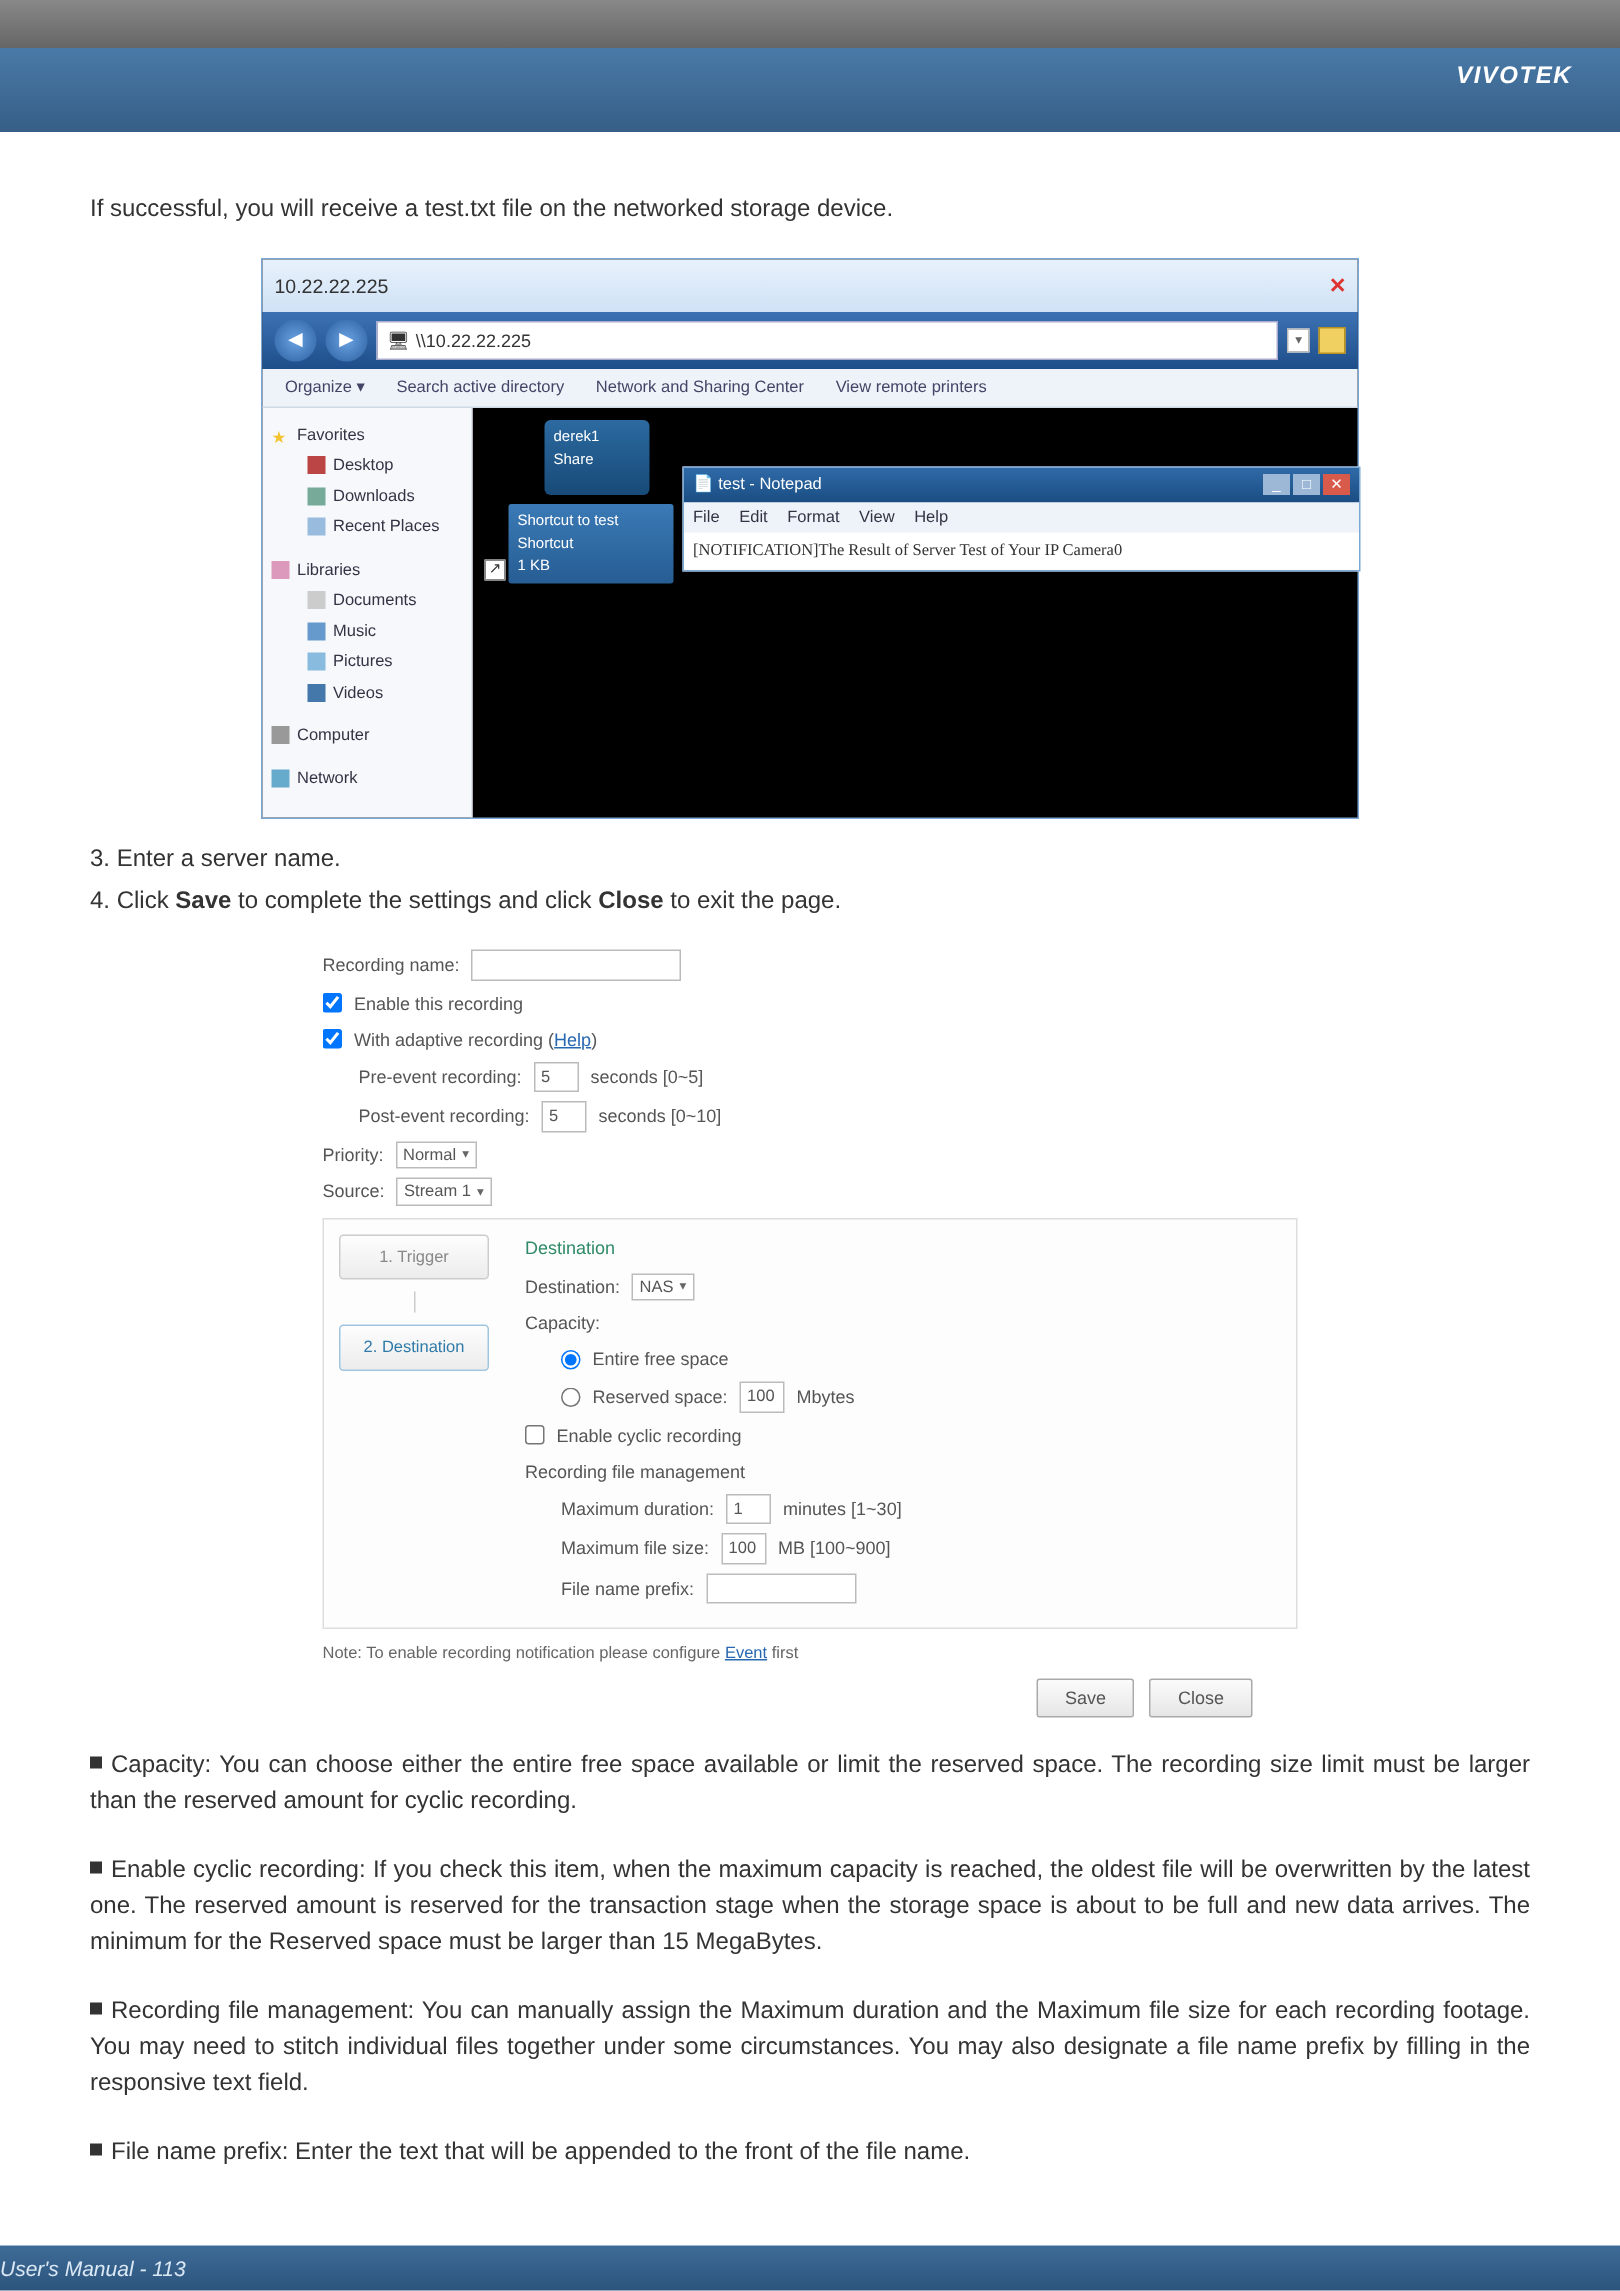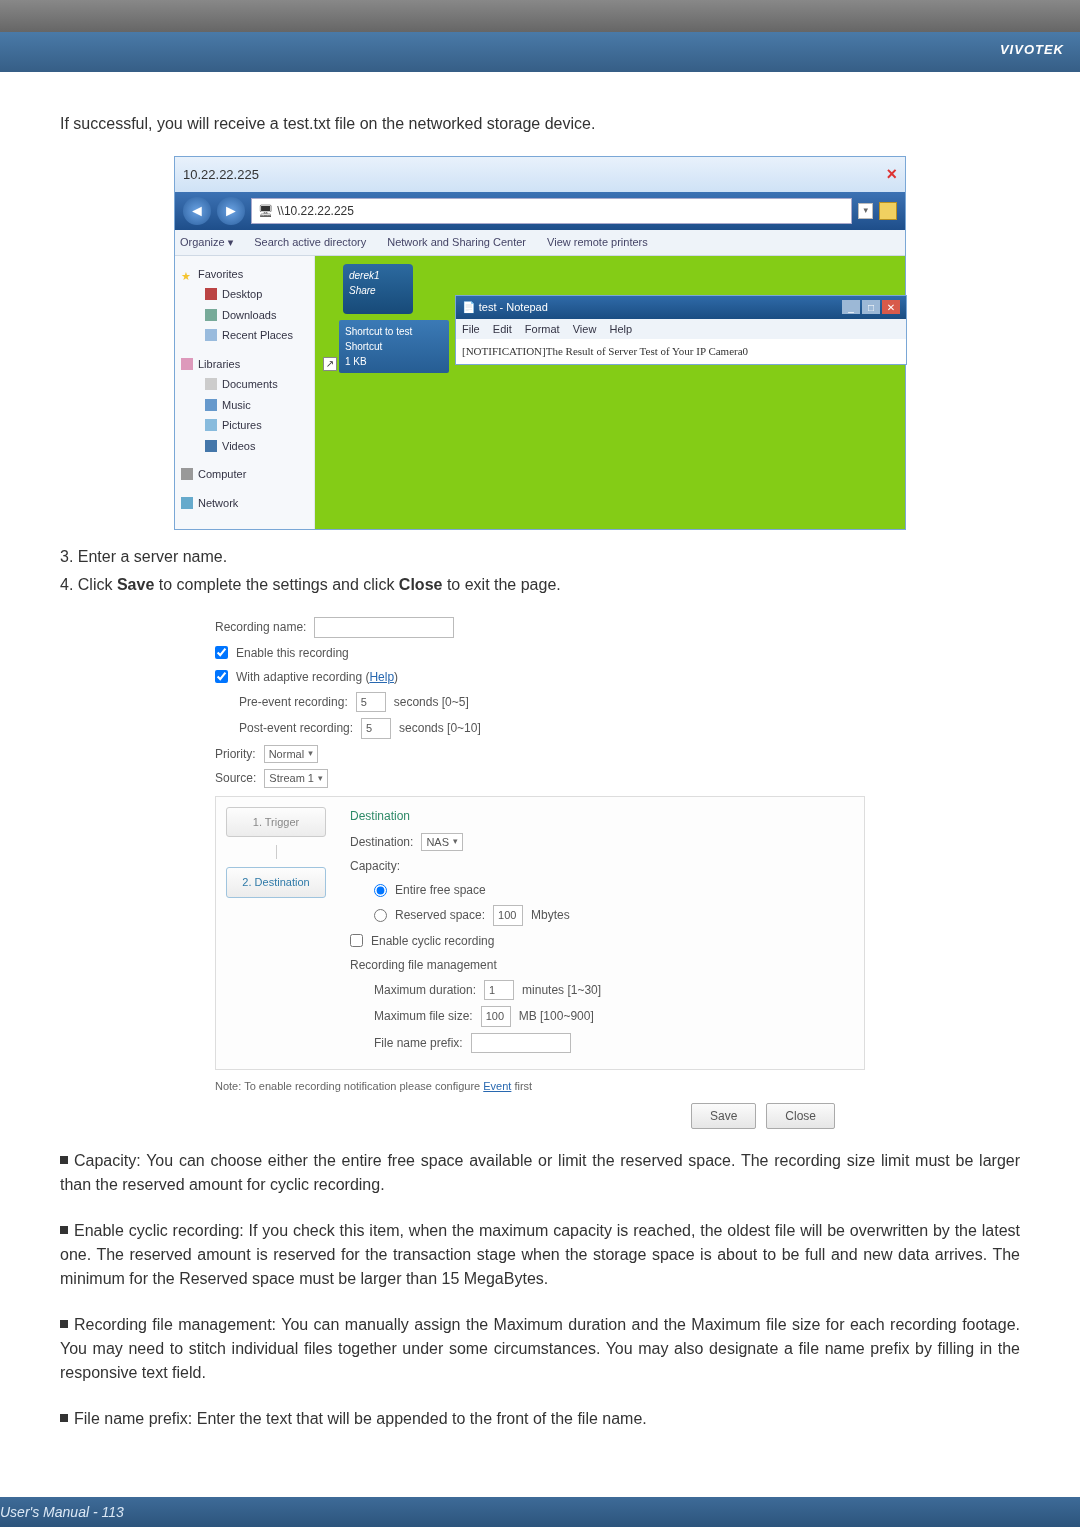--- a/index.html
+++ b/index.html
@@ -8,43 +8,43 @@
     height: 1527px;
     font-family: Arial, sans-serif;
     background: #fff;
     color: #333;
   }
   .topbar {
     height: 32px;
     background: linear-gradient(#888, #666);
   }
   .header {
-    height: 40px;
+    height: 56px;
     background: linear-gradient(#4a7aa8, #365e86);
     color: #fff;
     font-style: italic;
     font-weight: bold;
     text-align: right;
-    padding: 10px 16px;
-    font-size: 13px;
+    padding: 10px 32px;
+    font-size: 16px;
     letter-spacing: 1px;
   }
   .content {
     padding: 40px 60px 20px 60px;
     font-size: 16px;
     line-height: 1.5;
   }
   .intro { margin-bottom: 20px; }
 
   
   .explorer {
     width: 732px;
     margin: 12px auto 15px auto;
     border: 1px solid #7aa7d6;
-    background: #84cc16;
+    background: #000000;
     font-size: 12px;
     position: relative;
   }
   .explorer-title {
     background: linear-gradient(#e8f1fb, #cfe2f6);
     padding: 4px 8px;
     display: flex;
     justify-content: space-between;
     align-items: center;
     font-size: 13px;
@@ -73,21 +73,21 @@
     display: flex;
     align-items: center;
     gap: 4px;
   }
   .addrsuffix {
     width: 18px; height: 18px; background: #f0d060; border: 1px solid #b89020;
   }
   .explorer-tools {
     background: #eef3f9;
     border-bottom: 1px solid #cfd9e5;
-    padding: 4px 5px;
+    padding: 4px 15px;
     font-size: 11px;
     color: #446;
   }
   .explorer-tools span { margin-right: 18px; }
   .explorer-body {
     display: flex;
     min-height: 200px;
   }
   .sidebar {
     width: 140px;
@@ -113,24 +113,23 @@
   .ico-pic { background: #8bd; }
   .ico-vid { background: #47a; }
   .ico-comp { background: #999; }
   .ico-net { background: #6ac; }
   .mainpane {
     flex: 1;
     padding: 8px;
     position: relative;
   }
   .share-icon {
-    display: flex; flex-direction: column; align-items: center;
+    display: flex; flex-direction: column; align-items: flex-end;
     width: 110px; color: #fff;
     margin-bottom: 6px;
-    font-style: italic;
   }
   .computer-icon {
     width: 70px; height: 50px;
     background: linear-gradient(#2c6aa0, #174a78);
     border-radius: 4px;
     padding: 4px 6px;
     font-size: 10px;
   }
   .shortcut-icon {
     width: 110px;

